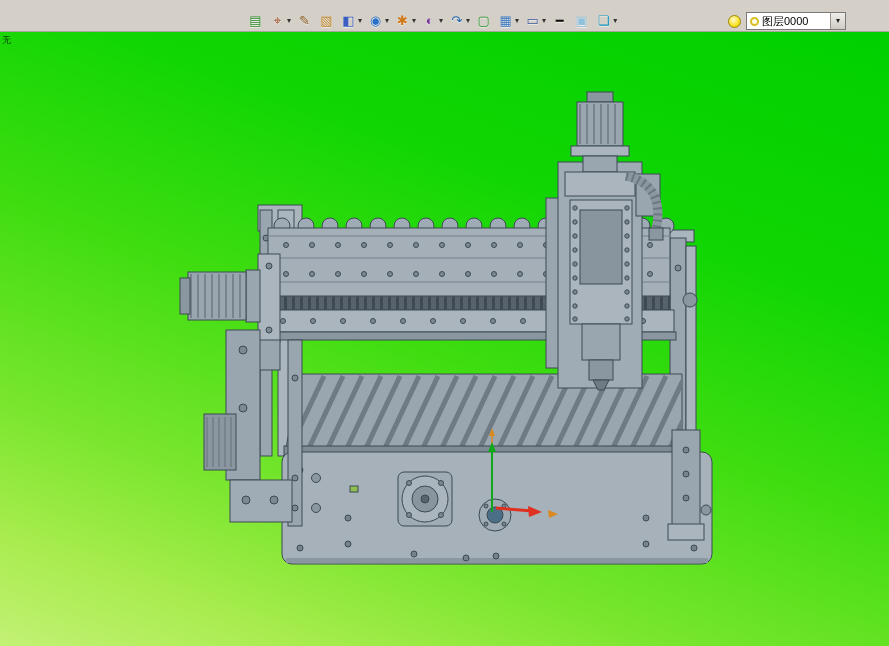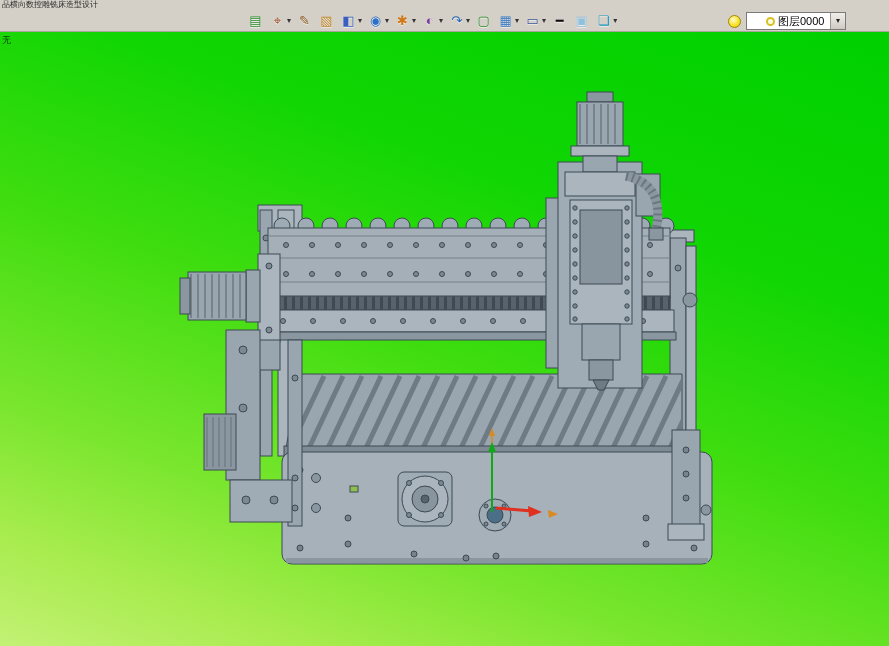--- a/index.html
+++ b/index.html
@@ -16,40 +16,37 @@
   .tb-btn{display:flex;align-items:center;height:18px;padding:0 1px;cursor:default}
   .tb-ic{display:inline-block;width:17px;height:16px;font-size:13px;line-height:16px;text-align:center;
     text-shadow:0 1px 0 rgba(255,255,255,.6)}
   .tb-arrow{font-size:8px;color:#333;margin-left:1px;line-height:16px}
 
   .layer-group{position:absolute;left:728px;top:2px;display:flex;align-items:center}
   .bulb{width:13px;height:13px;border-radius:50%;
     background:radial-gradient(circle at 40% 35%,#fffbd0,#f8e020 60%,#d8b800);
     border:1px solid #a08800;margin-right:5px}
   .layer-combo{display:flex;align-items:center;width:100px;height:18px;background:#ffffff;
-    border:1px solid #7a7a7a;padding-left:19px}
+    border:1px solid #7a7a7a;padding-left:3px}
   .layer-dot{width:9px;height:9px;border-radius:50%;border:2px solid #d8c020;background:#fffde8;margin-right:3px;flex:none}
   .layer-text{font-size:11px;color:#000;flex:1;white-space:nowrap;overflow:hidden}
   .combo-arrow{flex:none;width:15px;height:16px;background:linear-gradient(#f0eeea,#cfcbc3);
     border-left:1px solid #9a968e;font-size:8px;text-align:center;line-height:16px;color:#222}
 
   
   .viewport{position:absolute;top:32px;left:0;width:889px;height:614px;
     background:linear-gradient(200deg,#00d000 0%,#10d603 30%,#3fdd10 52%,#7ae62e 74%,#a8ec4e 88%,#c3f175 100%)}
   .vp-label{position:absolute;left:2px;top:2px;font-size:9px;color:#0a3a0a}
   svg.machine{position:absolute;left:166px;top:46px}
 </style>
 </head>
 <body>
 
 <div class="screen">
 
-  <div class="titlebar">
-    <span>品横向数控雕铣床造型设计</span>
-  </div>
 
   <div class="toolbar">
     <div id="tb-buttons" class="tb-buttons">
         <div class="tb-btn">
           <span class="tb-ic" style="color: rgb(47, 143, 47);">▤</span>
         </div>
         <div class="tb-btn">
           <span class="tb-ic" style="color: rgb(160, 80, 40);">⌖</span>
           <span class="tb-arrow">▾</span>
         </div>

